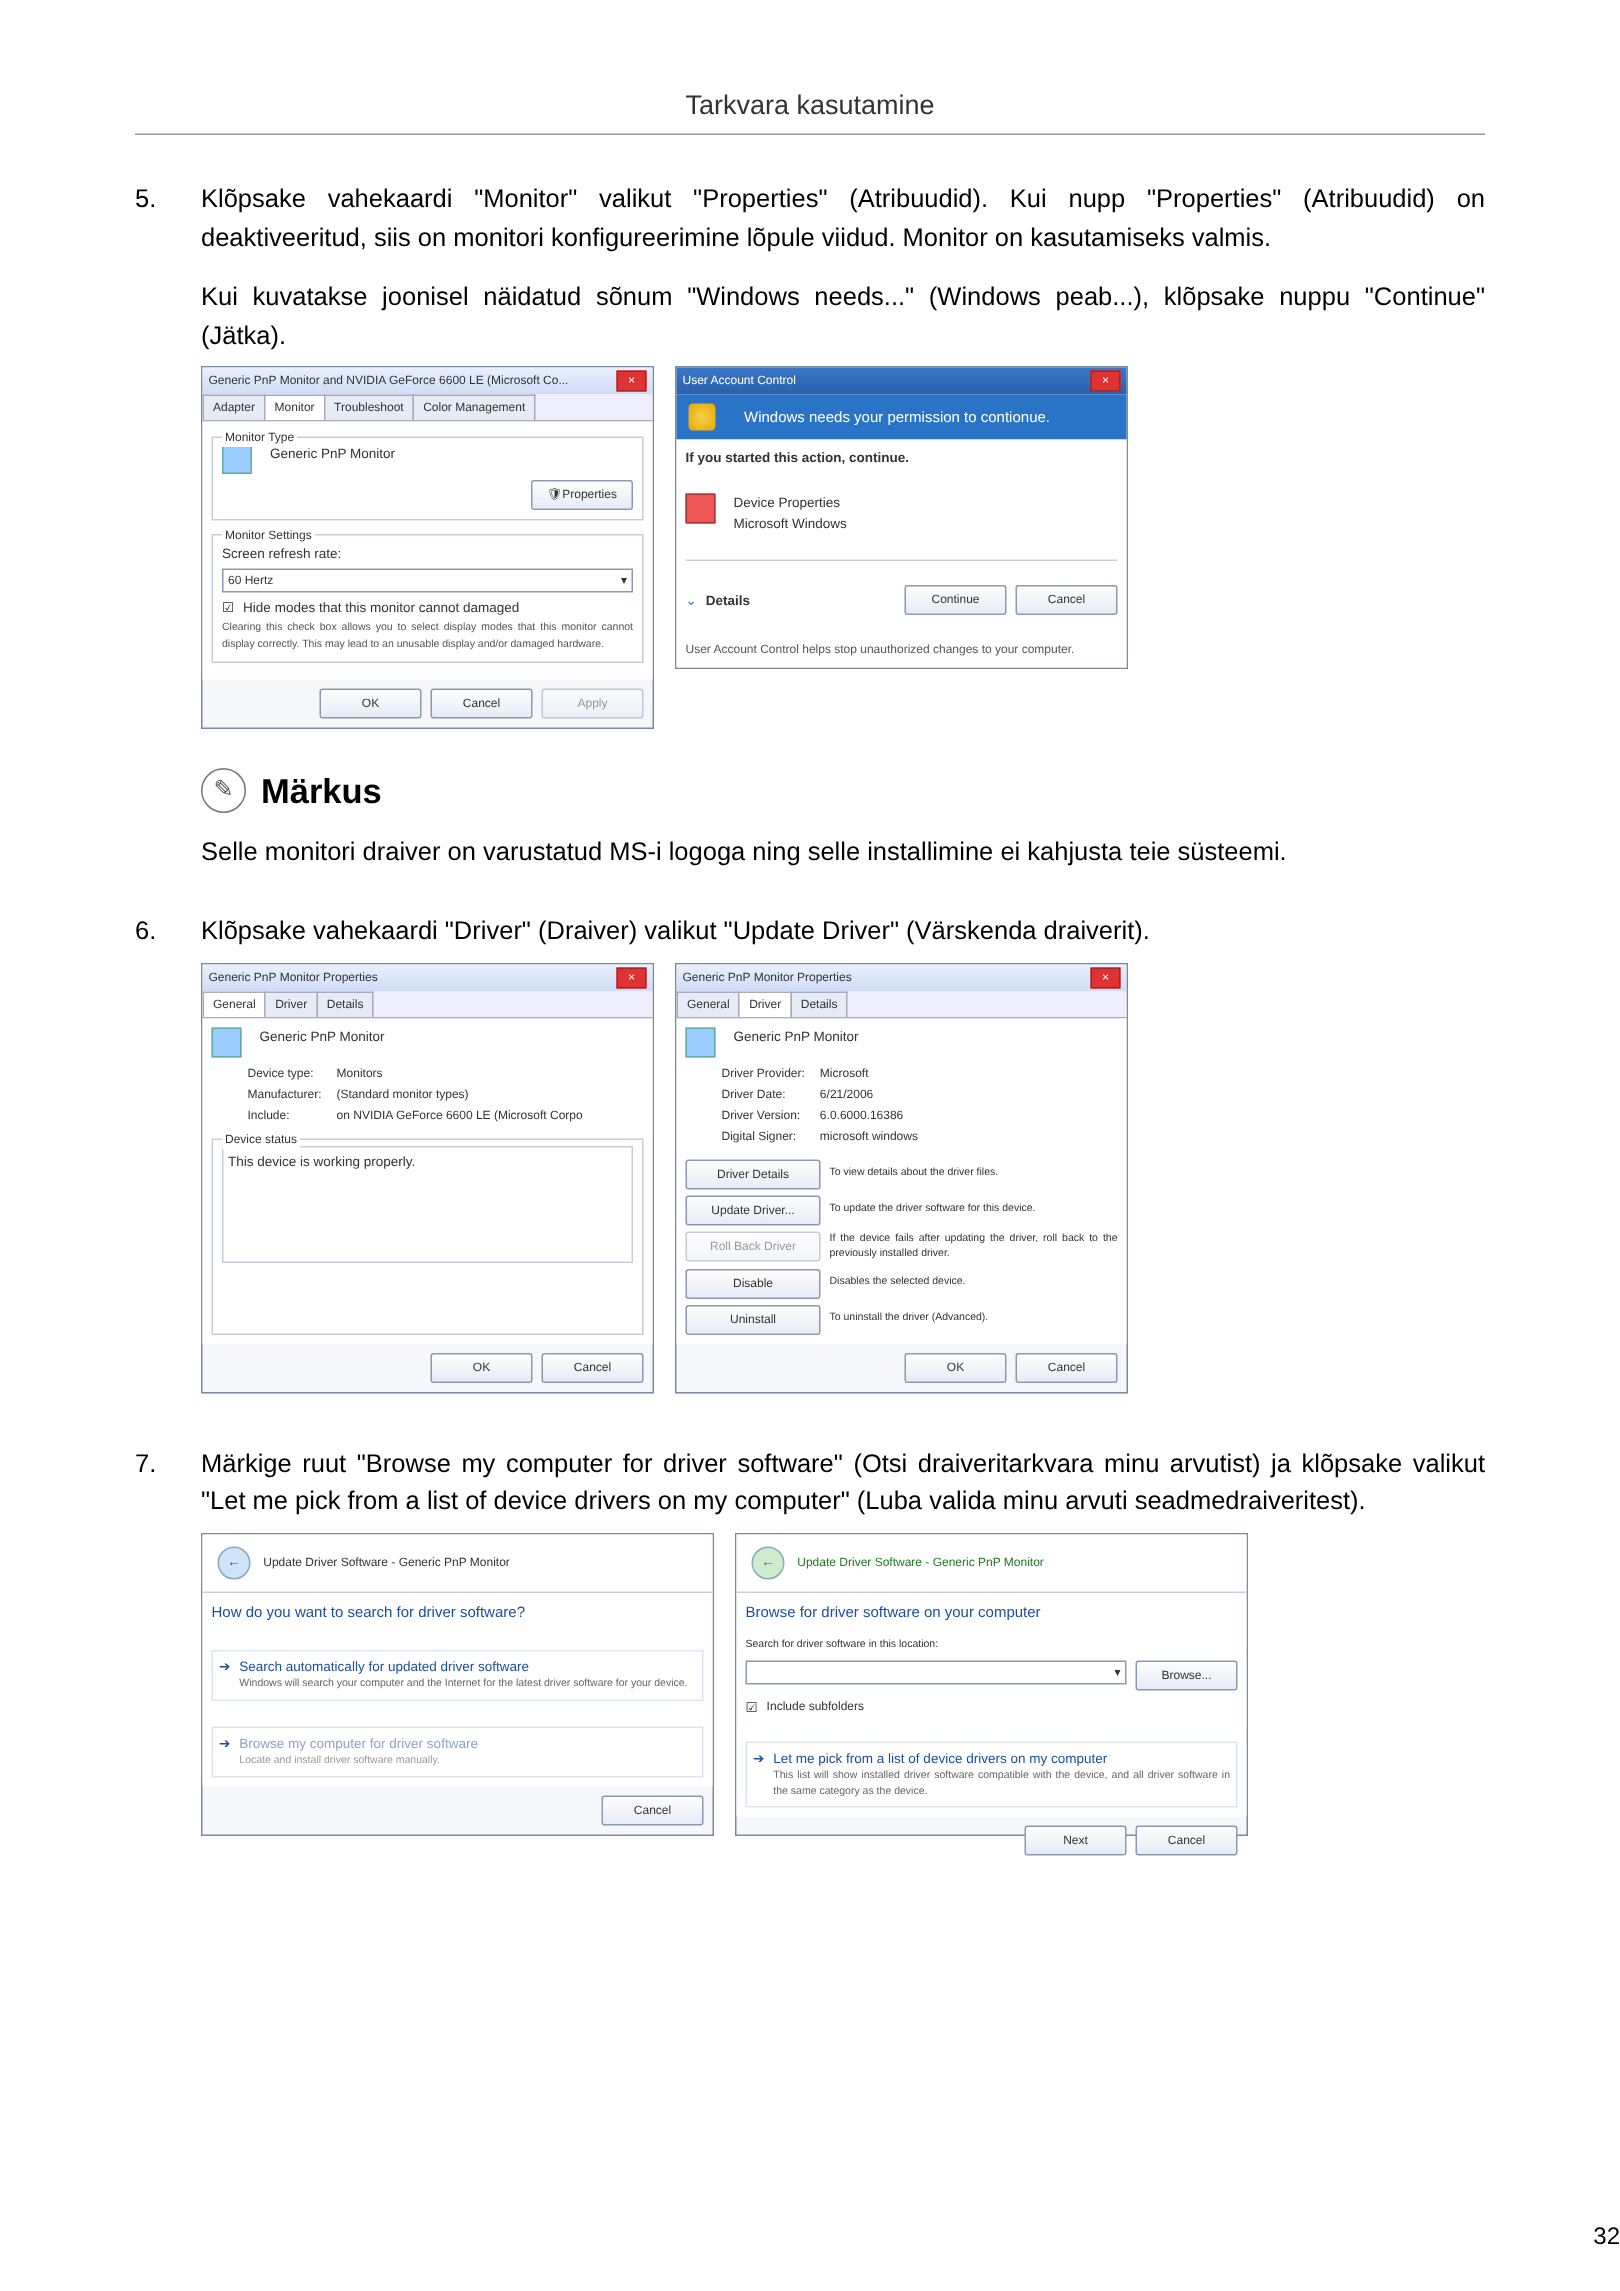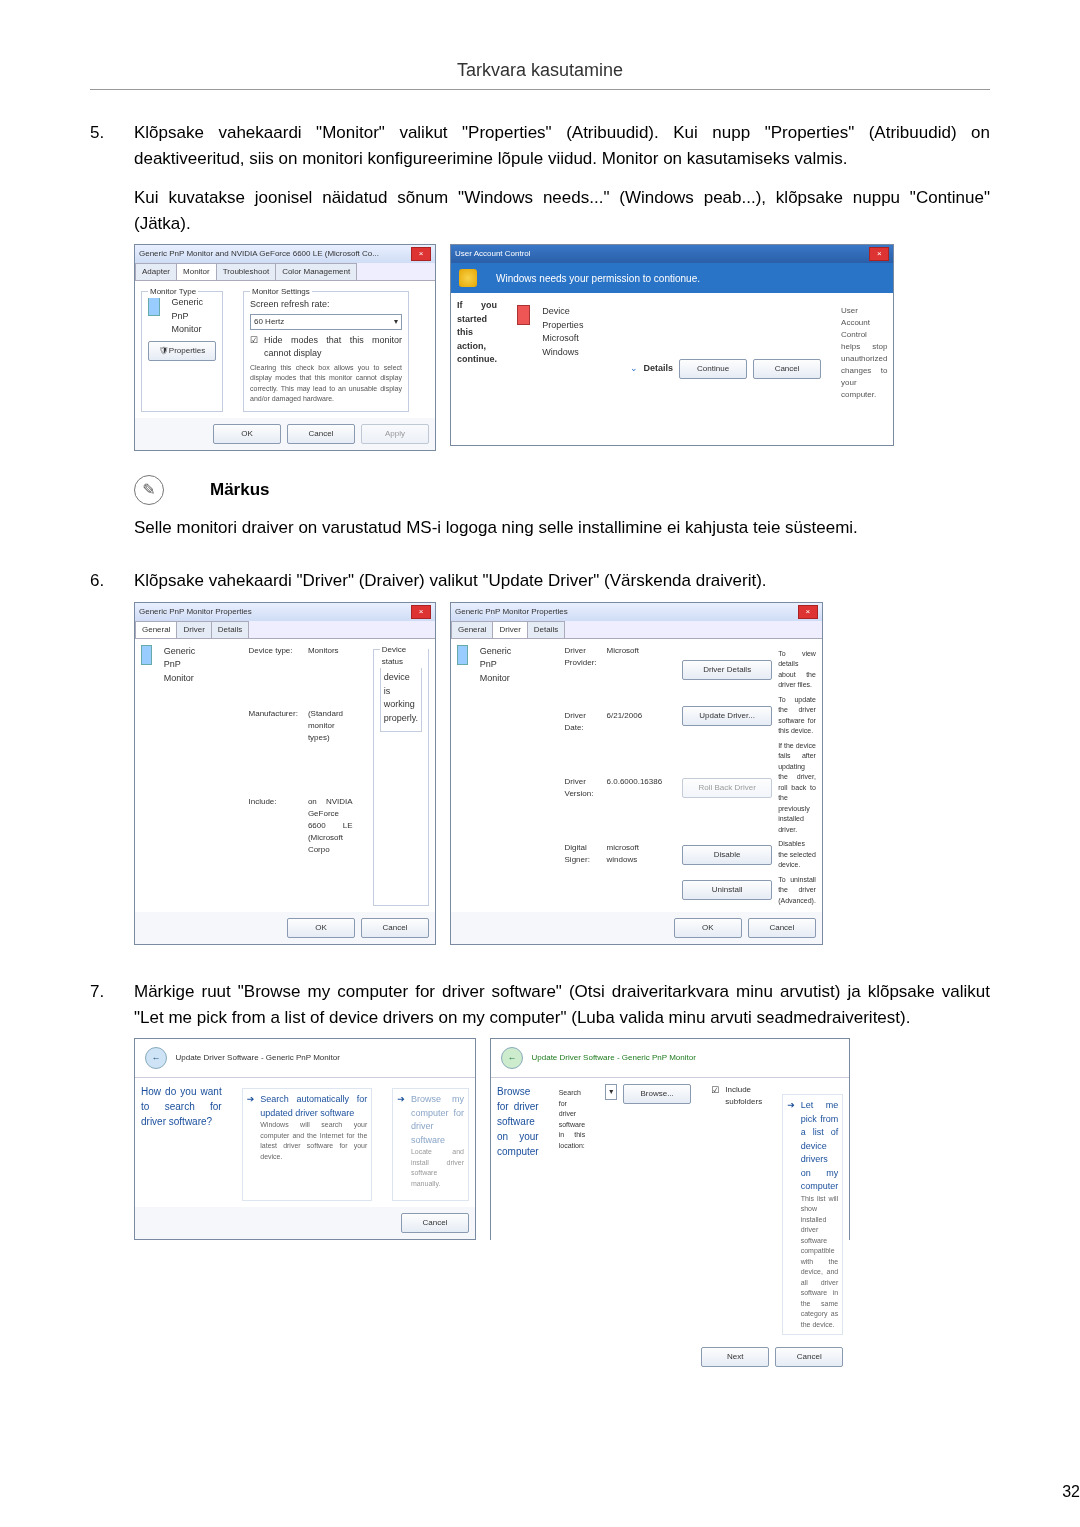--- a/index.html
+++ b/index.html
@@ -5,32 +5,32 @@
   html,body{margin:0;padding:0;background:#fff;color:#000;font-family:Arial,Helvetica,sans-serif;}
   .page{width:1080px;min-height:1527px;margin:0 auto;position:relative;padding:60px 90px 40px 90px;box-sizing:border-box;}
   .header-title{text-align:center;font-size:18px;color:#333;margin-bottom:8px;}
   .header-rule{border:none;border-top:1px solid #999;margin:0 0 30px 0;}
   ol.steps{list-style:none;margin:0;padding:0;}
   ol.steps>li{display:flex;font-size:17px;line-height:1.5;text-align:justify;margin-bottom:14px;}
   ol.steps>li>.num{width:44px;flex:0 0 44px;}
   ol.steps>li>.body{flex:1;}
   .note-row{display:flex;align-items:center;margin:24px 0 10px 44px;}
   .note-icon{width:28px;height:28px;border:1px solid #777;border-radius:50%;display:flex;align-items:center;justify-content:center;margin-right:10px;color:#555;font-size:16px;}
-  .note-label{font-weight:bold;font-size:17px;margin-left:36px;}
+  .note-label{font-weight:bold;font-size:23px;}
   .note-body{margin-left:44px;font-size:17px;line-height:1.5;text-align:justify;margin-bottom:14px;}
   .figset{display:flex;gap:14px;margin:8px 0 20px 44px;}
   .win{border:1px solid #7a8aa0;background:#f5f7fb;font-size:9px;color:#333;min-height:200px;display:flex;flex-direction:column;}
   .win.small{height:170px;}
   .titlebar{height:18px;background:linear-gradient(#e9f0ff,#cfdcf5);display:flex;align-items:center;padding:0 4px;justify-content:space-between;}
   .titlebar .t{white-space:nowrap;overflow:hidden;text-overflow:ellipsis;font-size:8px;}
   .titlebar .x{width:18px;height:12px;background:#d33;border:1px solid #a22;display:flex;align-items:center;justify-content:center;color:#fff;font-size:8px;}
   .tabs{display:flex;border-bottom:1px solid #aab;background:#eef;}
   .tabs .tab{padding:2px 6px;border:1px solid #aab;border-bottom:none;margin-right:-1px;background:#e6ecf5;font-size:8px;}
   .tabs .tab.active{background:#fff;}
-  .pane{flex:1;background:#fff;padding:6px;display:flex;gap:20px;}
+  .pane{flex:1;background:#fff;padding:6px;display:flex;flex-direction:column;gap:5px;justify-content:space-between;}
   .group{border:1px solid #c4cde0;padding:4px 6px 6px;position:relative;margin-top:4px;}
   .group>.lbl{position:absolute;top:-6px;left:6px;background:#fff;padding:0 2px;font-size:8px;}
   .btn{display:inline-flex;align-items:center;justify-content:center;border:1px solid #8a9ab0;background:linear-gradient(#fdfdfd,#e6ecf5);padding:1px 8px;font-size:8px;border-radius:2px;min-width:50px;height:16px;}
   .icon-sq{width:18px;height:18px;background:#9cf;border:1px solid #6aa;display:inline-block;margin-right:6px;}
   .uac-band{background:#2a74c7;color:#fff;padding:6px 8px;display:flex;align-items:center;gap:19px;font-size:10px;}
   .shield{width:18px;height:18px;background:radial-gradient(#f7d24a,#e6a500);border-radius:3px;}
   .footer-btns{display:flex;gap:6px;justify-content:flex-end;padding:6px;}
   .row{display:flex;align-items:flex-start;gap:6px;}
   .kv{display:grid;grid-template-columns:auto 1fr;gap:2px 10px;font-size:8px;}
   .wizard-head{background:#fff;padding:8px 10px;border-bottom:1px solid #ccd;}
@@ -84,21 +84,21 @@
               </div>
               <div class="group">
                 <span class="lbl">Monitor Settings</span>
                 <div class="textline">Screen refresh rate:</div>
                 <div class="select">
                   <span>60 Hertz</span>
                     <span>▾</span>
                 </div>
                 <div class="row" style="margin-top:4px;">
                     <span>☑</span>
-                  <span>Hide modes that this monitor cannot display</span>
+                  <span>Hide modes that this monitor cannot damaged</span>
                   </div>
                 <div style="font-size:7px;color:#555;margin-top:2px;">Clearing this check box allows you to select display modes that this monitor cannot display correctly. This may lead to an unusable display and/or damaged hardware.</div>
               </div>
               <div style="flex:1"></div>
             </div>
             <div class="footer-btns">
               <span class="btn">OK</span>
               <span class="btn">Cancel</span>
               <span class="btn" style="opacity:.5">Apply</span>
             </div>

